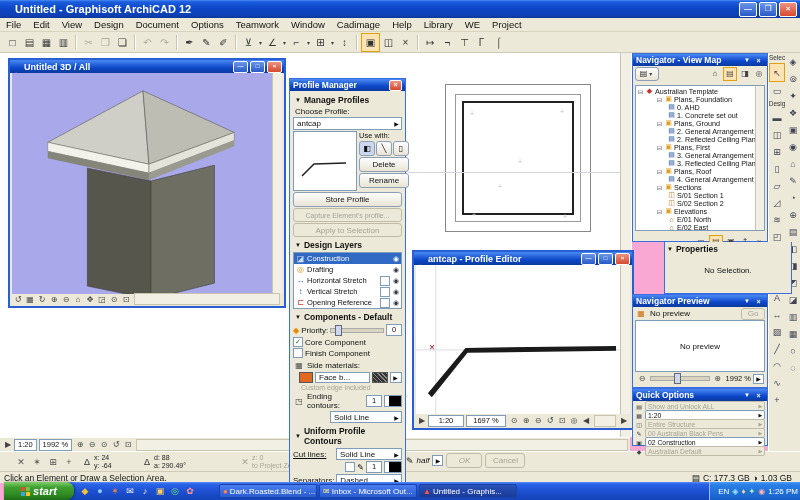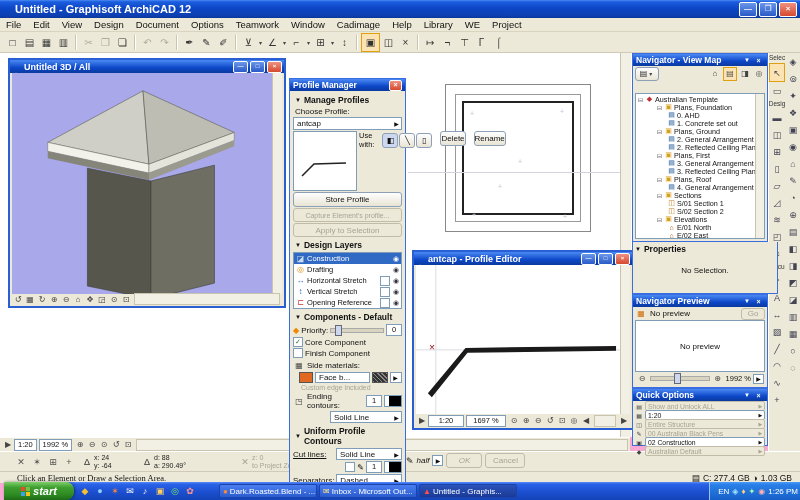--- a/index.html
+++ b/index.html
@@ -284,21 +284,21 @@
       <div class="dd" style="height:13px;">
         <span class="lbl">antcap</span>
         <span class="ar">▶</span>
       </div>
       <div class="pmrow" style="align-items:flex-start;">
         <div style="width:62px;height:58px;border:1px solid #7f9db9;background:#fff;position:relative;flex:none;">
           <svg width="62" height="58" viewBox="0 0 62 58">
               <polyline points="8,44 20,32 52,31" fill="none" stroke="#222" stroke-width="1.5"></polyline>
             </svg>
         </div>
-        <div style="flex:1;display:flex;flex-direction:row;gap:8px;">
+        <div style="flex:1;display:flex;flex-direction:column;gap:1px;">
           <span style="font-size:7.5px;">Use with:</span>
           <div class="row" style="gap:1px;">
             <span class="btn" style="width:14px;height:13px;background:#cdd8ee;">◧</span>
             <span class="btn" style="width:14px;height:13px;">╲</span>
             <span class="btn" style="width:14px;height:13px;">▯</span>
           </div>
           <span class="btn" style="height:13px;">Delete</span>
           <span class="btn" style="height:13px;">Rename</span>
         </div>
       </div>
@@ -478,24 +478,24 @@
     <span style="font-size:9px;">✎</span>
     <span style="font-style:italic;">half</span>
     <span class="dd" style="width:11px;height:11px;">
       <span class="ar">▶</span>
     </span>
     <span class="btn d" style="width:34px;height:13px;font-style:italic;">OK</span>
     <span class="btn d" style="width:38px;height:13px;">Cancel</span>
   </div>
 
   <div id="statusline" class="abs">
-    <span style="padding-left:17px;font-family:Liberation Serif, serif;">Click an Element or Draw a Selection Area.</span>
+    <span style="padding-left:4px;">Click an Element or Draw a Selection Area.</span>
     <span style="margin-left:auto;display:flex;align-items:center;gap:3px;padding-right:8px;">
       <span>▤</span>
-      <span>C: 277.4 GB</span>
+      <span>C: 177.3 GB</span>
       <span>◑</span>
       <span>1.03 GB</span>
     </span>
   </div>
 
   <div class="pal" style="left:632px;top:53px;width:136px;height:189px;z-index:40;">
     <div class="ptl">
       <span>Navigator - View Map</span>
       <span class="mv">▼</span>
       <span class="mx">×</span>
@@ -504,21 +504,21 @@
       <span class="btn" style="width:22px;height:12px;">
         <span>▤</span>
           <span class="dda">▾</span>
       </span>
       <span style="flex:1;"></span>
       <span class="mini">⌂</span>
       <span class="mini" style="background:#fbe3b3;border:1px solid #e0a010;">▤</span>
       <span class="mini">◨</span>
       <span class="mini">◎</span>
     </div>
-    <div style="margin:12px 2px;border:1px solid #7f9db9;background:#fff;height:144px;overflow:hidden;position:relative;">
+    <div style="margin:4px 2px;border:1px solid #7f9db9;background:#fff;height:144px;overflow:hidden;position:relative;">
       <div style="position:absolute;right:0;top:0;bottom:0;width:8px;background:#f2efe4;border-left:1px solid #c8c4ae;"></div>
       <div style="padding:1px 9px 0 1px;">
         <div class="trow">
             <span class="exp">⊟</span>
             <span class="tic c-root">◆</span>
             <span>Australian Template</span>
           </div>
         <div class="trow lvl1">
             <span class="exp">⊟</span>
             <span class="tic c-fold">▣</span>
@@ -609,21 +609,21 @@
     </div>
     <div class="row" style="height:13px;justify-content:flex-end;gap:2px;padding-right:2px;">
       <span class="mini">▭</span>
       <span class="mini" style="background:#fbe3b3;border:1px solid #e0a010;">▤</span>
       <span class="mini">▣</span>
       <span class="mini">↥</span>
       <span class="mini">×</span>
     </div>
   </div>
 
-  <div class="pal" style="left:632px;top:242px;width:146px;height:52px;z-index:40;border-top:none;">
+  <div class="pal" style="left:664px;top:242px;width:128px;height:52px;z-index:40;border-top:none;">
     <div class="sh">
       <span class="tri2">▼</span>
       <span>Properties</span>
     </div>
     <div style="text-align:center;margin-top:12px;font-size:8px;">No Selection.</div>
   </div>
 
   <div class="pal" style="left:632px;top:294px;width:136px;height:94px;z-index:40;">
     <div class="ptl">
       <span>Navigator Preview</span>

